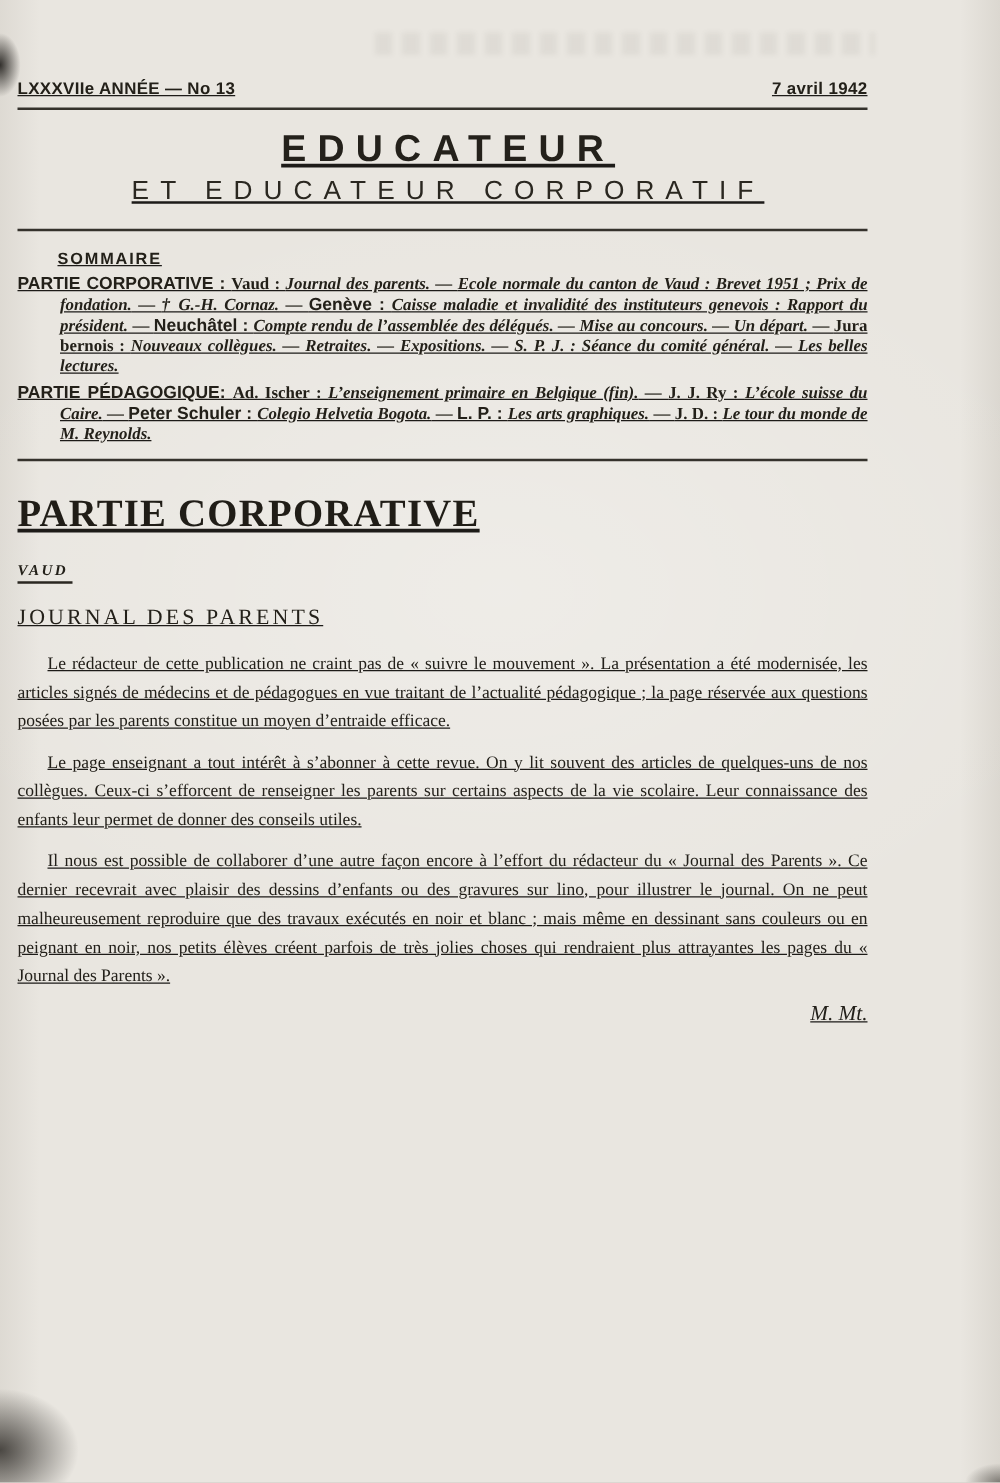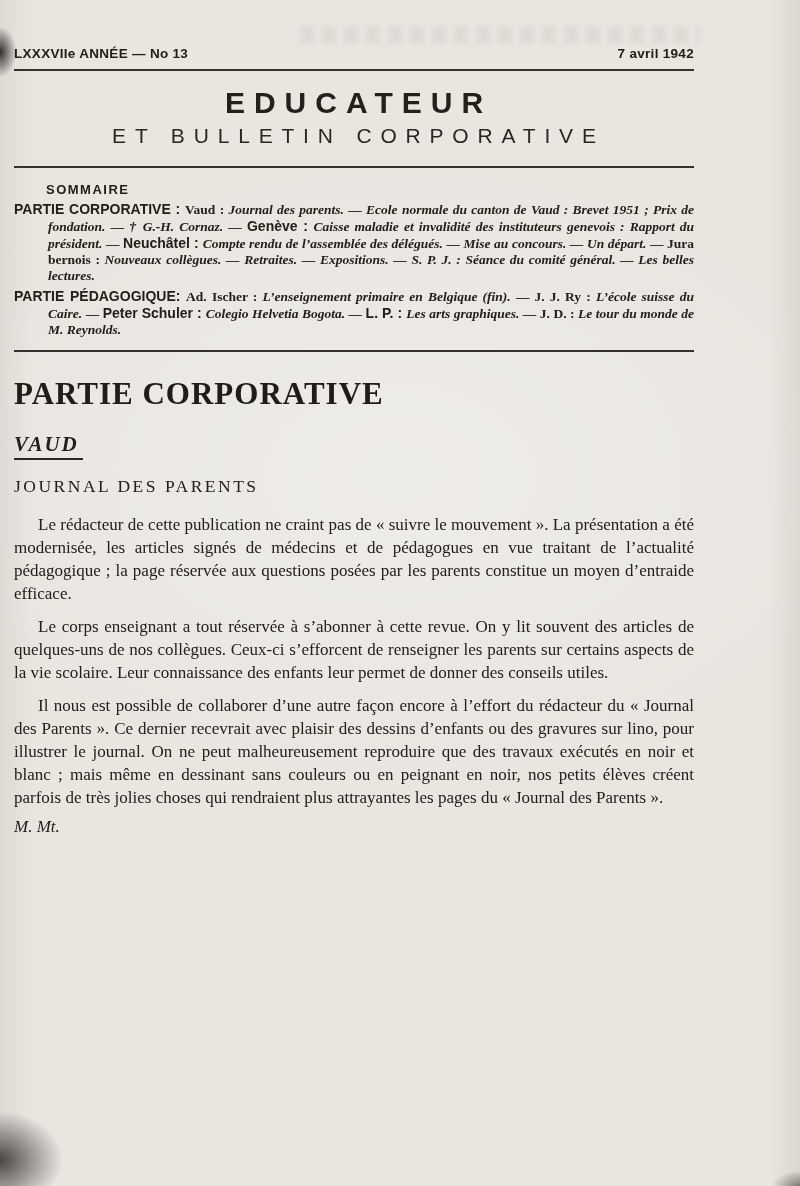--- a/index.html
+++ b/index.html
@@ -15,22 +15,23 @@
       radial-gradient(ellipse 40px 22px at 800px 1186px, rgba(30,27,22,0.5), rgba(30,27,22,0) 70%),
       radial-gradient(ellipse 600px 400px at 50% 40%, rgba(255,255,255,0.25), rgba(255,255,255,0) 80%),
       linear-gradient(90deg, rgba(120,110,95,0.10) 0%, rgba(0,0,0,0) 4%, rgba(0,0,0,0) 96%, rgba(120,110,95,0.12) 100%);
     overflow: hidden;
     color: #1d1b18;
     font-family: "Liberation Serif", "DejaVu Serif", serif;
   }
   .content {
     position: absolute;
     left: 14px;
-    top: 0;
+    top: 17px;
     width: 680px;
+    text-decoration: underline;
   }
   
   .masthead-row {
     display: flex;
     justify-content: space-between;
     align-items: baseline;
     margin-top: 46px;
     font-family: "Liberation Sans", "DejaVu Sans", sans-serif;
     font-weight: 700;
     font-size: 13.5px;
@@ -99,50 +100,50 @@
   .section-heading {
     margin-top: 24px;
     font-family: "Liberation Serif", "DejaVu Serif", serif;
     font-weight: 700;
     font-size: 31px;
     letter-spacing: 1px;
     color: #201d17;
   }
   .region-heading {
     margin-top: 20px;
-    font-size: 21px;
+    font-size: 12px;
     font-weight: 700;
     font-style: italic;
     letter-spacing: 2px;
     display: inline-block;
     border-bottom: 2px solid #2a2721;
     padding-right: 4px;
     padding-bottom: 1px;
     color: #232019;
   }
   .article-title {
     margin-top: 16px;
     text-align: left;
     font-size: 17.5px;
     letter-spacing: 2.5px;
     color: #232019;
   }
   .body-paragraph {
     margin: 10px 0 0 0;
-    font-size: 17px;
+    font-size: 14px;
     line-height: 23px;
     text-align: justify;
     text-indent: 24px;
     color: #23201a;
     hyphens: auto;
   }
   .body-paragraph.first { margin-top: 16px; }
   .signature {
     margin-top: 8px;
-    text-align: left;
+    text-align: right;
     font-style: italic;
     font-size: 17px;
     color: #23201a;
   }
   
   .bleed {
     position: absolute;
     top: 26px;
     left: 300px;
     width: 400px;
@@ -162,38 +163,38 @@
   <div class="content">
 
     <div class="masthead-row">
       <span>LXXXVIIe ANNÉE — No 13</span>
       <span>7 avril 1942</span>
     </div>
 
     <hr class="rule rule-1">
 
     <div class="journal-title">EDUCATEUR</div>
-    <div class="journal-subtitle">ET BULLETIN CORPORATIVE</div>
+    <div class="journal-subtitle">ET EDUCATEUR CORPORATIF</div>
 
     <hr class="rule rule-2">
 
     <div class="sommaire-heading">SOMMAIRE</div>
     <p class="sommaire-entry"><span class="seg-bs">PARTIE CORPORATIVE : </span><span class="seg-b">Vaud : </span><span class="seg-i">Journal des parents.</span><span class="seg-n"> — </span><span class="seg-i">Ecole normale du canton de Vaud : Brevet 1951 ; Prix de fondation.</span><span class="seg-n"> — </span><span class="seg-i">† G.-H. Cornaz.</span><span class="seg-n"> — </span><span class="seg-bs">Genève : </span><span class="seg-i">Caisse maladie et invalidité des instituteurs genevois : Rapport du président.</span><span class="seg-n"> — </span><span class="seg-bs">Neuchâtel : </span><span class="seg-i">Compte rendu de l’assemblée des délégués. — Mise au concours. — Un départ.</span><span class="seg-n"> — </span><span class="seg-b">Jura bernois : </span><span class="seg-i">Nouveaux collègues. — Retraites. — Expositions. — S. P. J. : Séance du comité général. — Les belles lectures.</span></p>
     <p class="sommaire-entry"><span class="seg-bs">PARTIE PÉDAGOGIQUE: </span><span class="seg-b">Ad. Ischer : </span><span class="seg-i">L’enseignement primaire en Belgique (fin).</span><span class="seg-n"> — </span><span class="seg-b">J. J. Ry : </span><span class="seg-i">L’école suisse du Caire.</span><span class="seg-n"> — </span><span class="seg-bs">Peter Schuler : </span><span class="seg-i">Colegio Helvetia Bogota.</span><span class="seg-n"> — </span><span class="seg-bs">L. P. : </span><span class="seg-i">Les arts graphiques.</span><span class="seg-n"> — </span><span class="seg-b">J. D. : </span><span class="seg-i">Le tour du monde de M. Reynolds.</span></p>
 
     <hr class="rule rule-3">
 
     <div class="section-heading">PARTIE CORPORATIVE</div>
 
     <div>
       <span class="region-heading">VAUD</span>
     </div>
 
     <div class="article-title">JOURNAL DES PARENTS</div>
 
     <p class="body-paragraph first">Le rédacteur de cette publication ne craint pas de « suivre le mouvement ». La présentation a été modernisée, les articles signés de médecins et de pédagogues en vue traitant de l’actualité pédagogique ; la page réservée aux questions posées par les parents constitue un moyen d’entraide efficace.</p>
-    <p class="body-paragraph">Le corps enseignant a tout réservée à s’abonner à cette revue. On y lit souvent des articles de quelques-uns de nos collègues. Ceux-ci s’efforcent de renseigner les parents sur certains aspects de la vie scolaire. Leur connaissance des enfants leur permet de donner des conseils utiles.</p>
+    <p class="body-paragraph">Le page enseignant a tout intérêt à s’abonner à cette revue. On y lit souvent des articles de quelques-uns de nos collègues. Ceux-ci s’efforcent de renseigner les parents sur certains aspects de la vie scolaire. Leur connaissance des enfants leur permet de donner des conseils utiles.</p>
     <p class="body-paragraph">Il nous est possible de collaborer d’une autre façon encore à l’effort du rédacteur du « Journal des Parents ». Ce dernier recevrait avec plaisir des dessins d’enfants ou des gravures sur lino, pour illustrer le journal. On ne peut malheureusement reproduire que des travaux exécutés en noir et blanc ; mais même en dessinant sans couleurs ou en peignant en noir, nos petits élèves créent parfois de très jolies choses qui rendraient plus attrayantes les pages du « Journal des Parents ».</p>
 
     <div class="signature">M. Mt.</div>
 
   </div>
 </div>
 
 </body></html>

